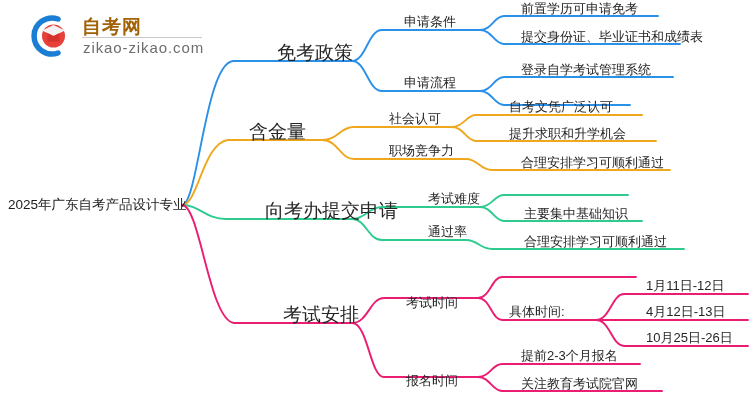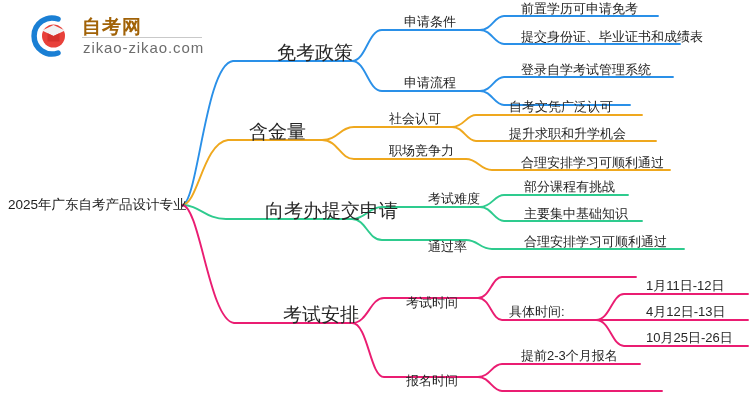--- a/index.html
+++ b/index.html
@@ -169,31 +169,31 @@
   <div class="nodelabel lvl2" style="left:389px; top:111px;">社会认可</div>
   <div class="nodelabel lvl3" style="left:509px; top:99px;">自考文凭广泛认可</div>
   <div class="nodelabel lvl3" style="left:509px; top:126px;">提升求职和升学机会</div>
 
   <div class="nodelabel lvl2" style="left:389px; top:143px;">职场竞争力</div>
   <div class="nodelabel lvl3" style="left:521px; top:155px;">合理安排学习可顺利通过</div>
 
   <div class="nodelabel lvl1" style="left:265px; top:203px;">向考办提交申请</div>
 
   <div class="nodelabel lvl2" style="left:428px; top:191px;">考试难度</div>
-  <div class="nodelabel lvl3" style="left:524px; top:179px;">部分课程有挑战</div>
   <div class="nodelabel lvl3" style="left:524px; top:206px;">主要集中基础知识</div>
 
-  <div class="nodelabel lvl2" style="left:428px; top:224px;margin-top:15px;">通过率</div>
+  <div class="nodelabel lvl2" style="left:428px; top:224px;">通过率</div>
   <div class="nodelabel lvl3" style="left:524px; top:234px;">合理安排学习可顺利通过</div>
 
   <div class="nodelabel lvl1" style="left:283px; top:307px;">考试安排</div>
 
   <div class="nodelabel lvl2" style="left:406px; top:295px;">考试时间</div>
 
   <div class="nodelabel lvl3" style="left:509px; top:304px;">具体时间:</div>
   <div class="nodelabel lvl4" style="left:646px; top:278px;">1月11日-12日</div>
   <div class="nodelabel lvl4" style="left:646px; top:304px;">4月12日-13日</div>
   <div class="nodelabel lvl4" style="left:646px; top:330px;">10月25日-26日</div>
 
   <div class="nodelabel lvl2" style="left:406px; top:373px;">报名时间</div>
   <div class="nodelabel lvl3" style="left:521px; top:348px;">提前2-3个月报名</div>
+  <div class="nodelabel lvl3" style="left:521px; top:376px;">关注教育考试院官网</div>
 
 </div>
 
 </body></html>

